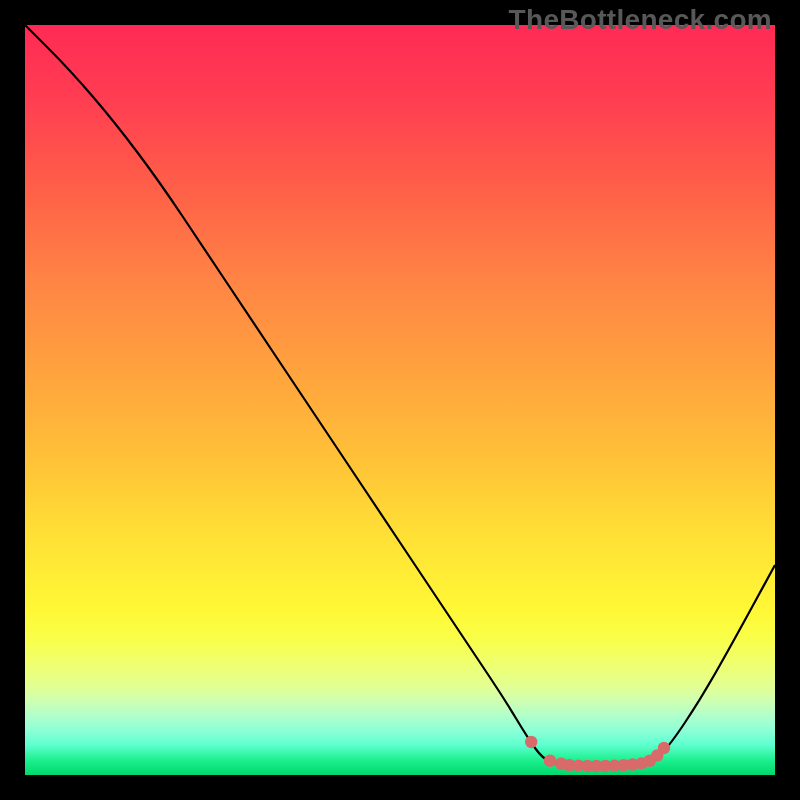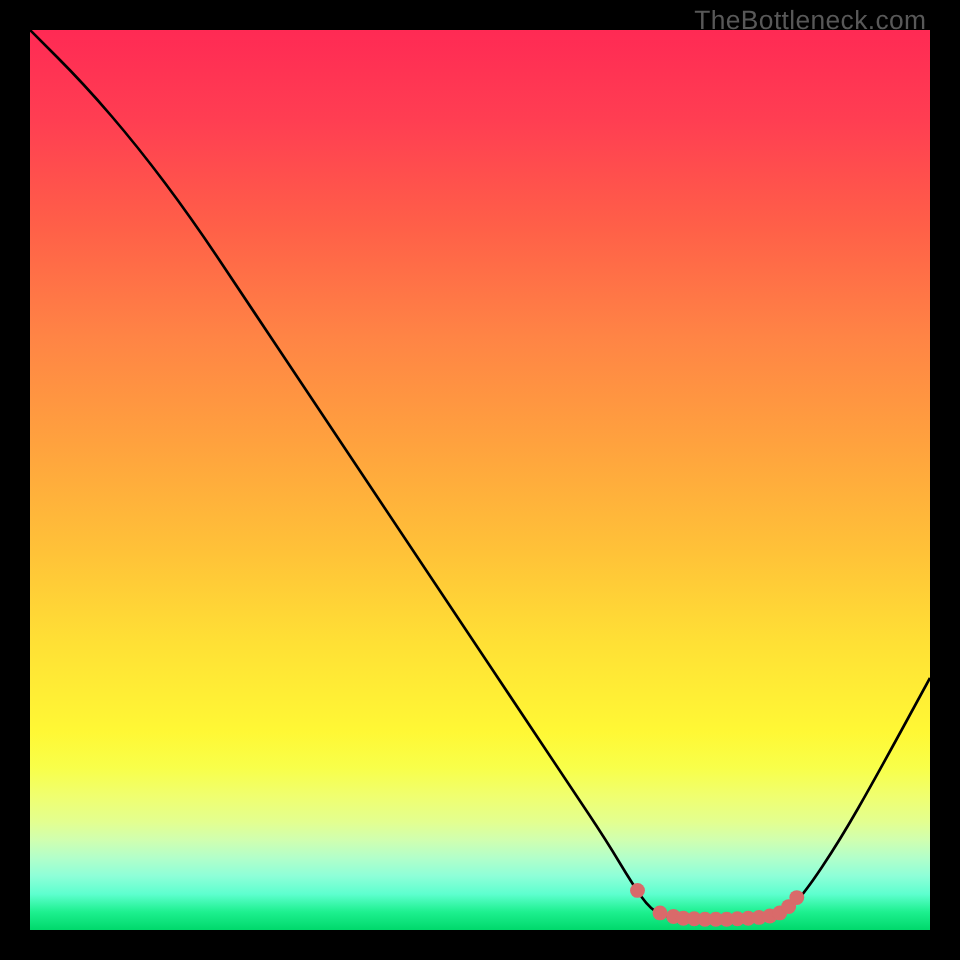--- a/index.html
+++ b/index.html
@@ -36,22 +36,22 @@
       #5effcf 96%,
       #1df08f 98%,
       #00d86b 100%
     );
   }
   .watermark {
     position: absolute;
     right: 28px;
     top: 4px;
     color: #585858;
-    font-size: 22px;
-    font-weight: 400;
+    font-size: 28px;
+    font-weight: 700;
     letter-spacing: 0.3px;
   }
   svg.plot {
     position: absolute;
     left: 0;
     top: 0;
     width: 750px;
     height: 750px;
   }
 </style>

